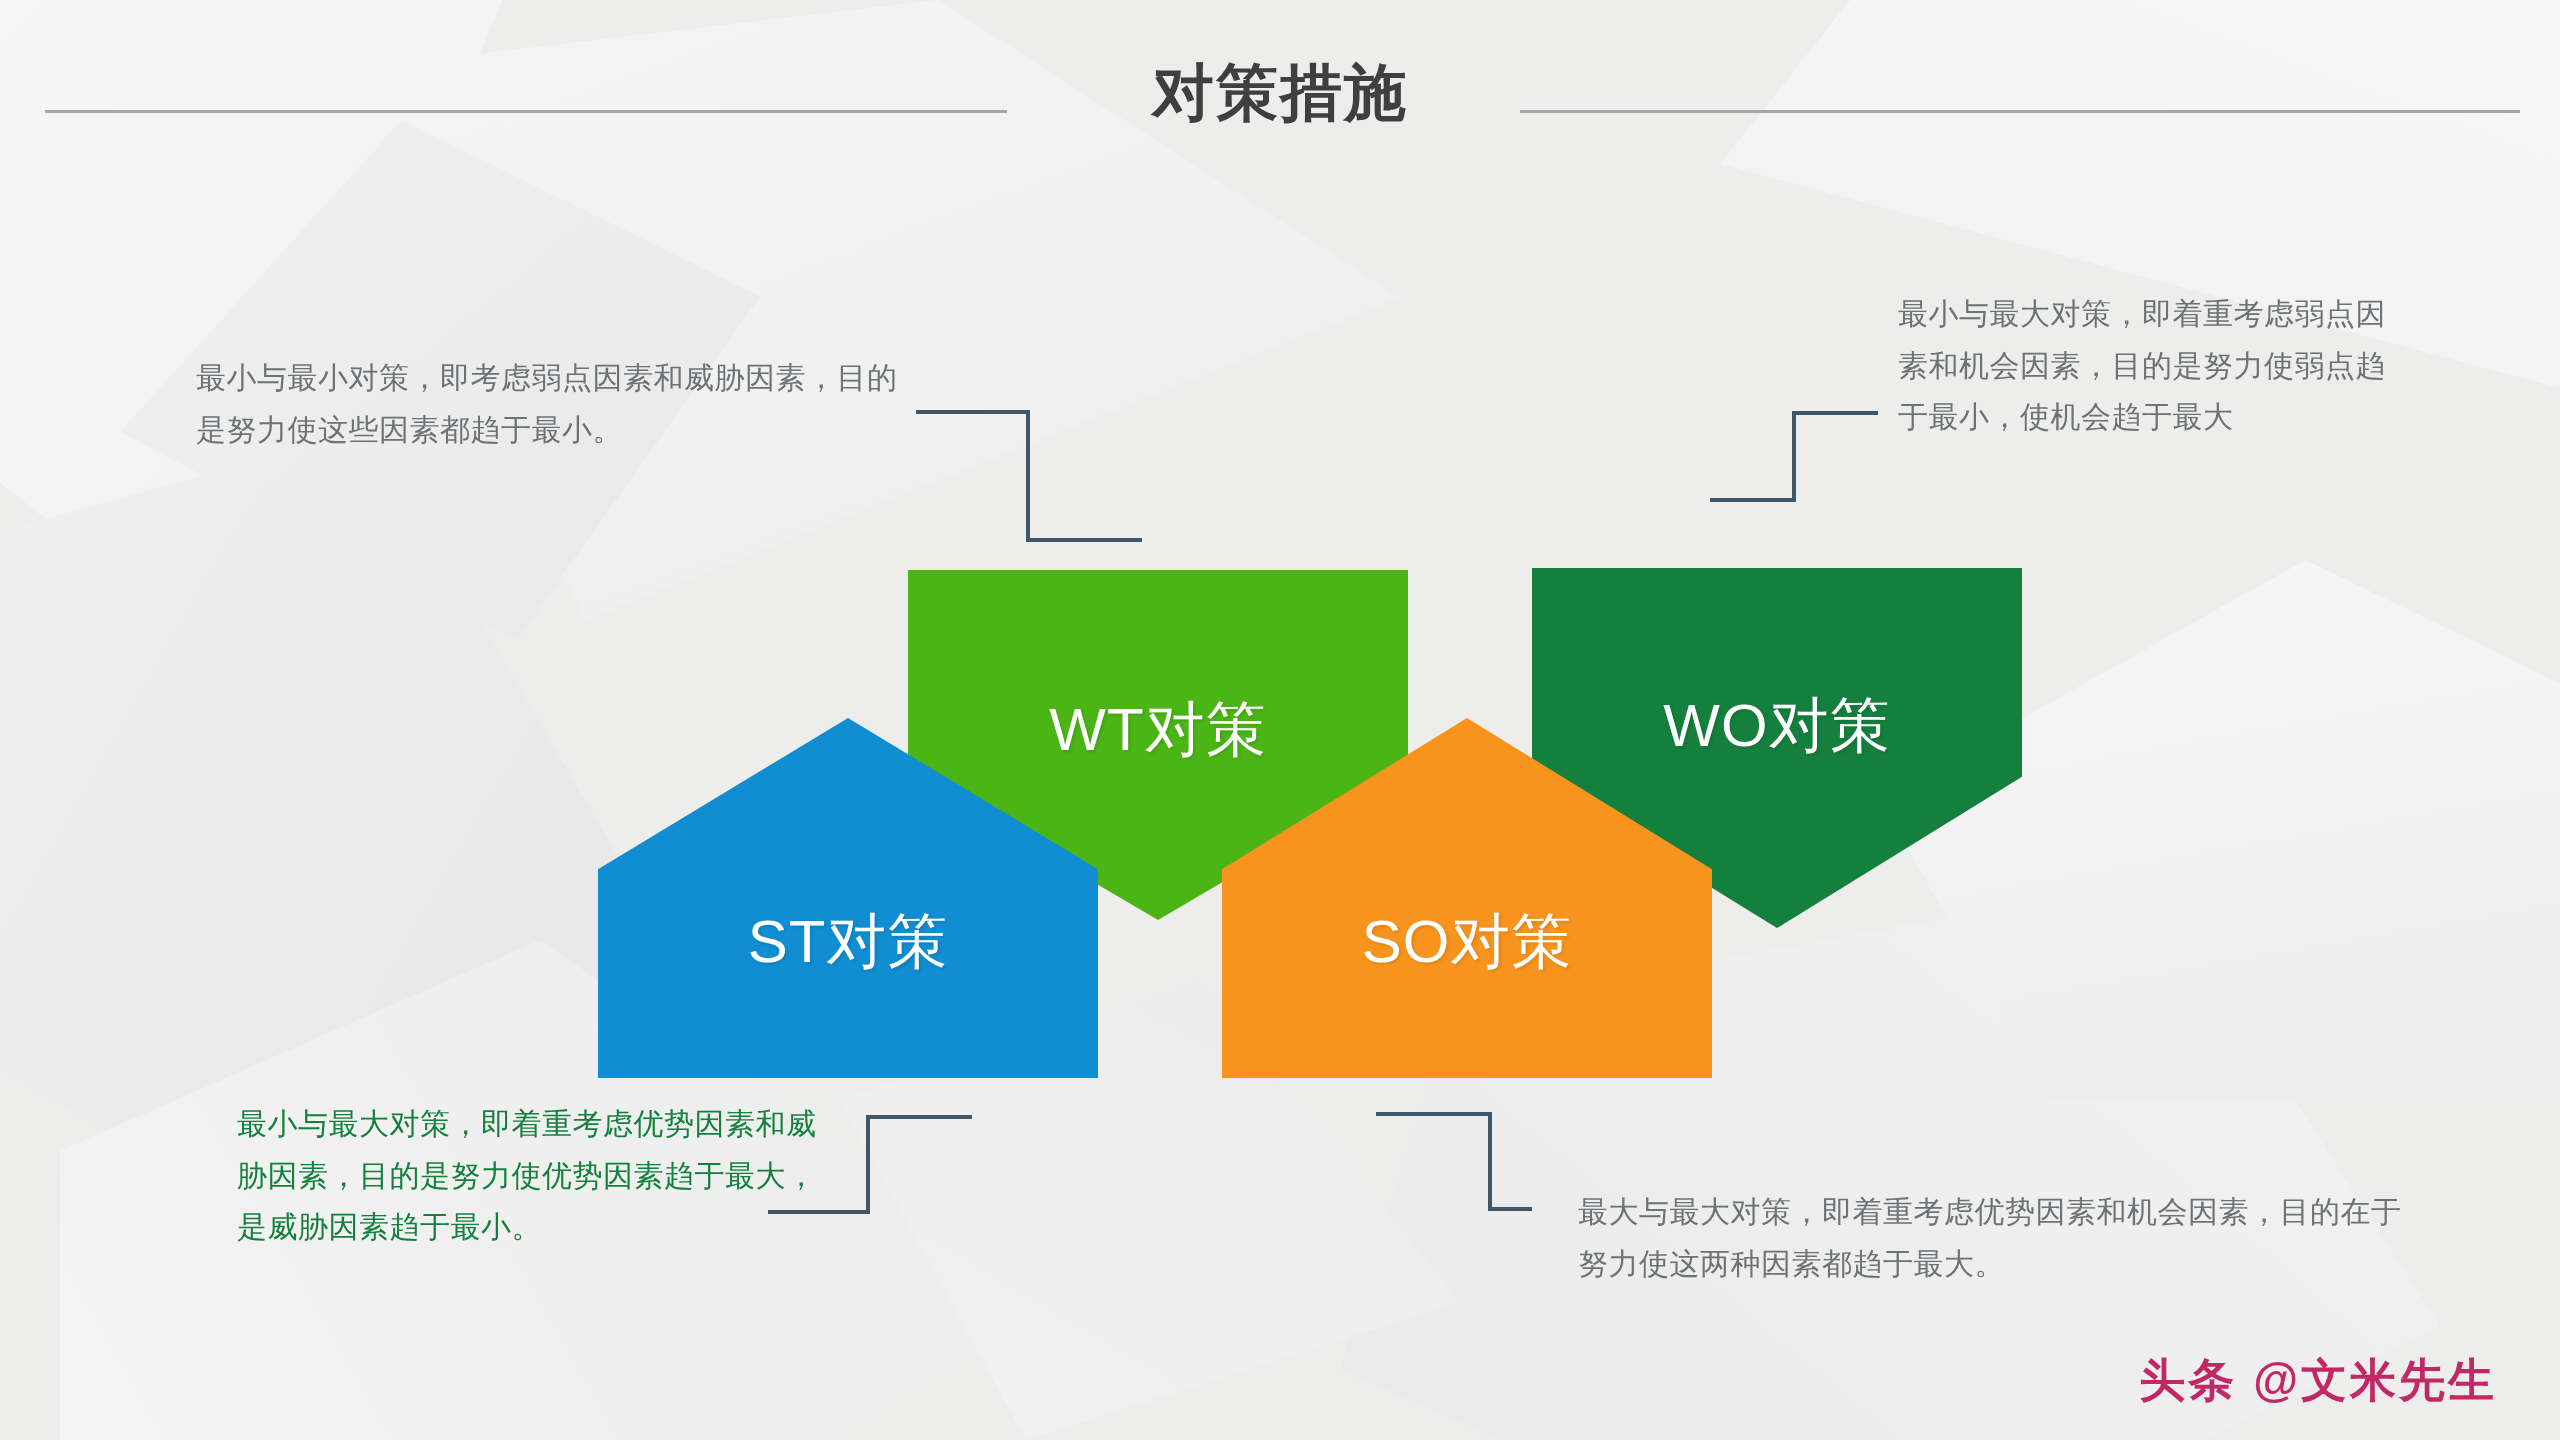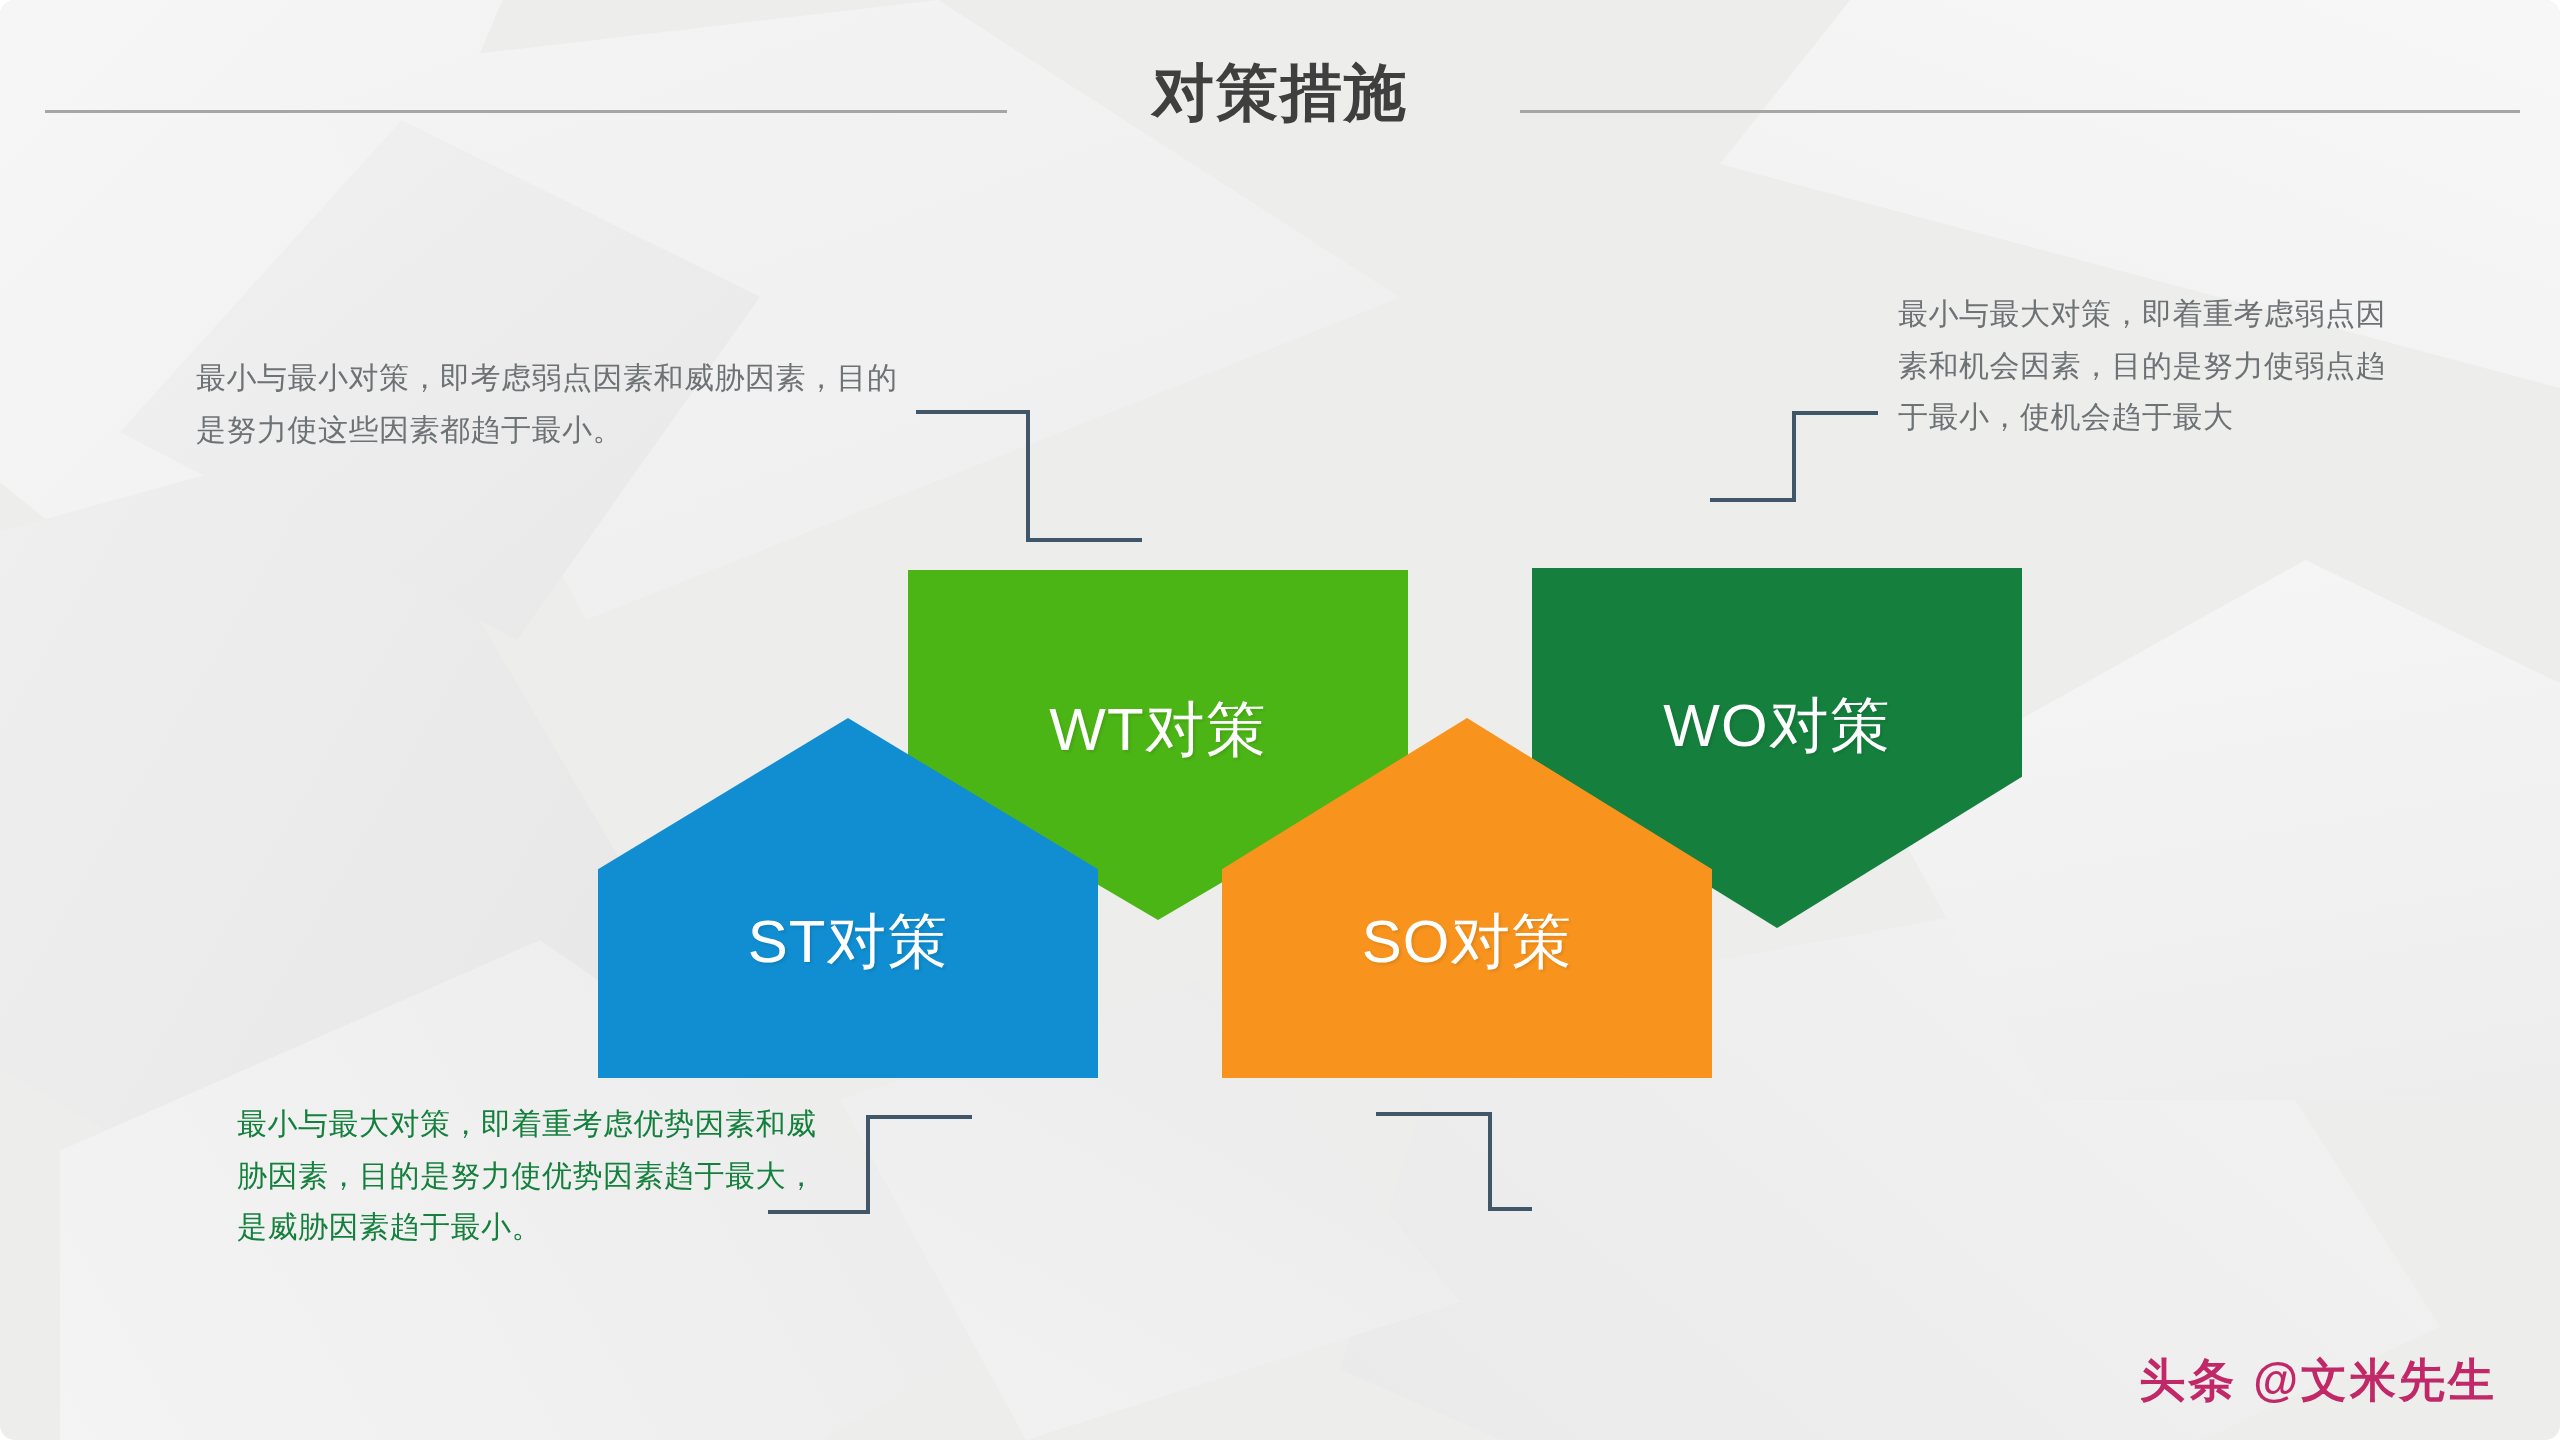--- a/index.html
+++ b/index.html
@@ -165,21 +165,21 @@
     font-weight: bold;
     color: #be185d;
     letter-spacing: 3px;
     white-space: nowrap;
     opacity: 0.92;
   }
 </style>
 </head>
 <body>
 
-<div id="slide" style="background: rgb(237, 237, 236); border-radius: 15px;">
+<div id="slide" style="background: rgb(237, 237, 236);">
 
   <div class="bg-layer">
     <div class="facet f1"></div>
     <div class="facet f2"></div>
     <div class="facet f3"></div>
     <div class="facet f4"></div>
     <div class="facet f5"></div>
     <div class="facet f6"></div>
     <div class="facet f7"></div>
     <div class="facet f8"></div>
@@ -215,16 +215,17 @@
     <span class="label">SO对策</span>
   </div>
 
   <div id="shape-st" class="shape shape-up" style="background: rgb(16, 142, 209);">
     <span class="label">ST对策</span>
   </div>
 
   <div id="note-wo" class="note" style="color: rgb(109, 114, 117);">最小与最大对策，即着重考虑弱点因素和机会因素，目的是努力使弱点趋于最小，使机会趋于最大</div>
   <div id="note-wt" class="note" style="color: rgb(109, 114, 117);">最小与最小对策，即考虑弱点因素和威胁因素，目的是努力使这些因素都趋于最小。</div>
   <div id="note-st" class="note" style="color: #15803d; margin-left: 47px;">最小与最大对策，即着重考虑优势因素和威胁因素，目的是努力使优势因素趋于最大，是威胁因素趋于最小。</div>
+  <div id="note-so" class="note" style="color: rgb(109, 114, 117);">最大与最大对策，即着重考虑优势因素和机会因素，目的在于努力使这两种因素都趋于最大。</div>
 
   <div id="watermark">头条 @文米先生</div>
 
 </div>
 
 </body></html>

